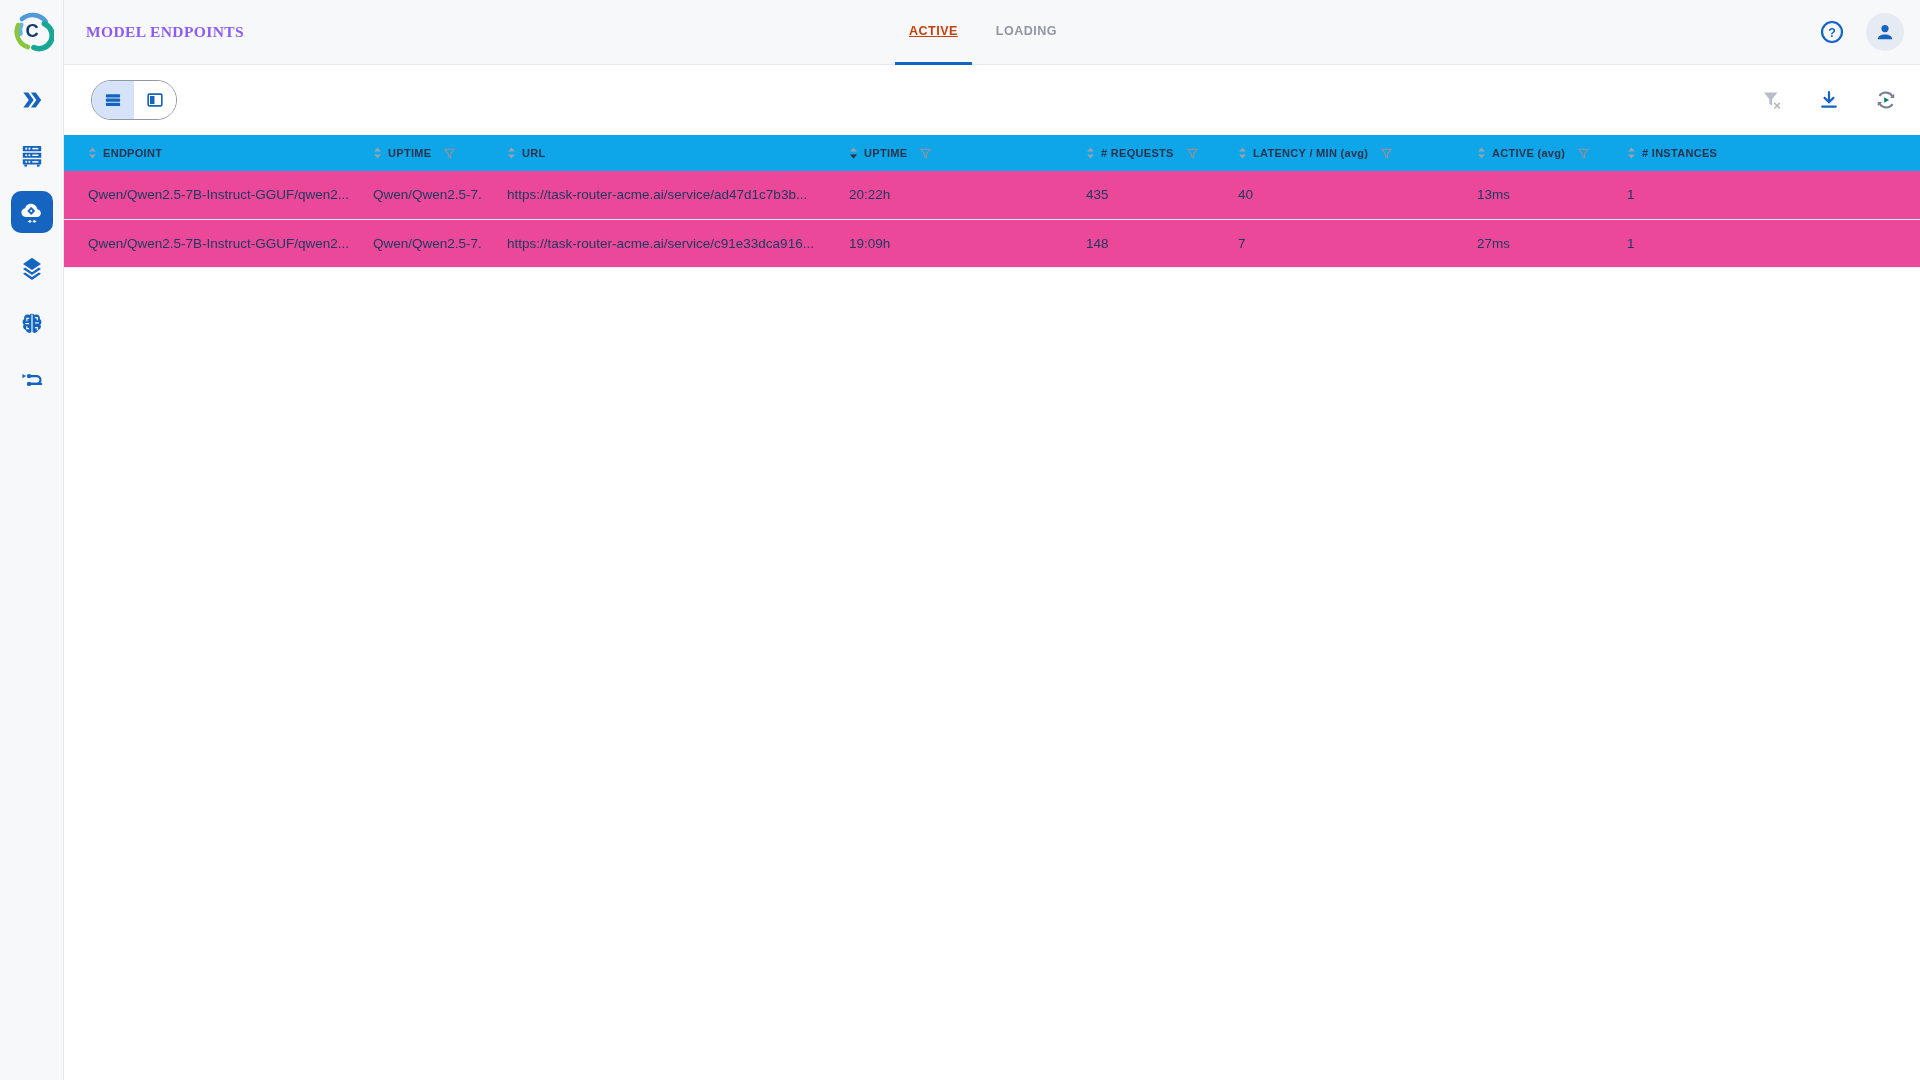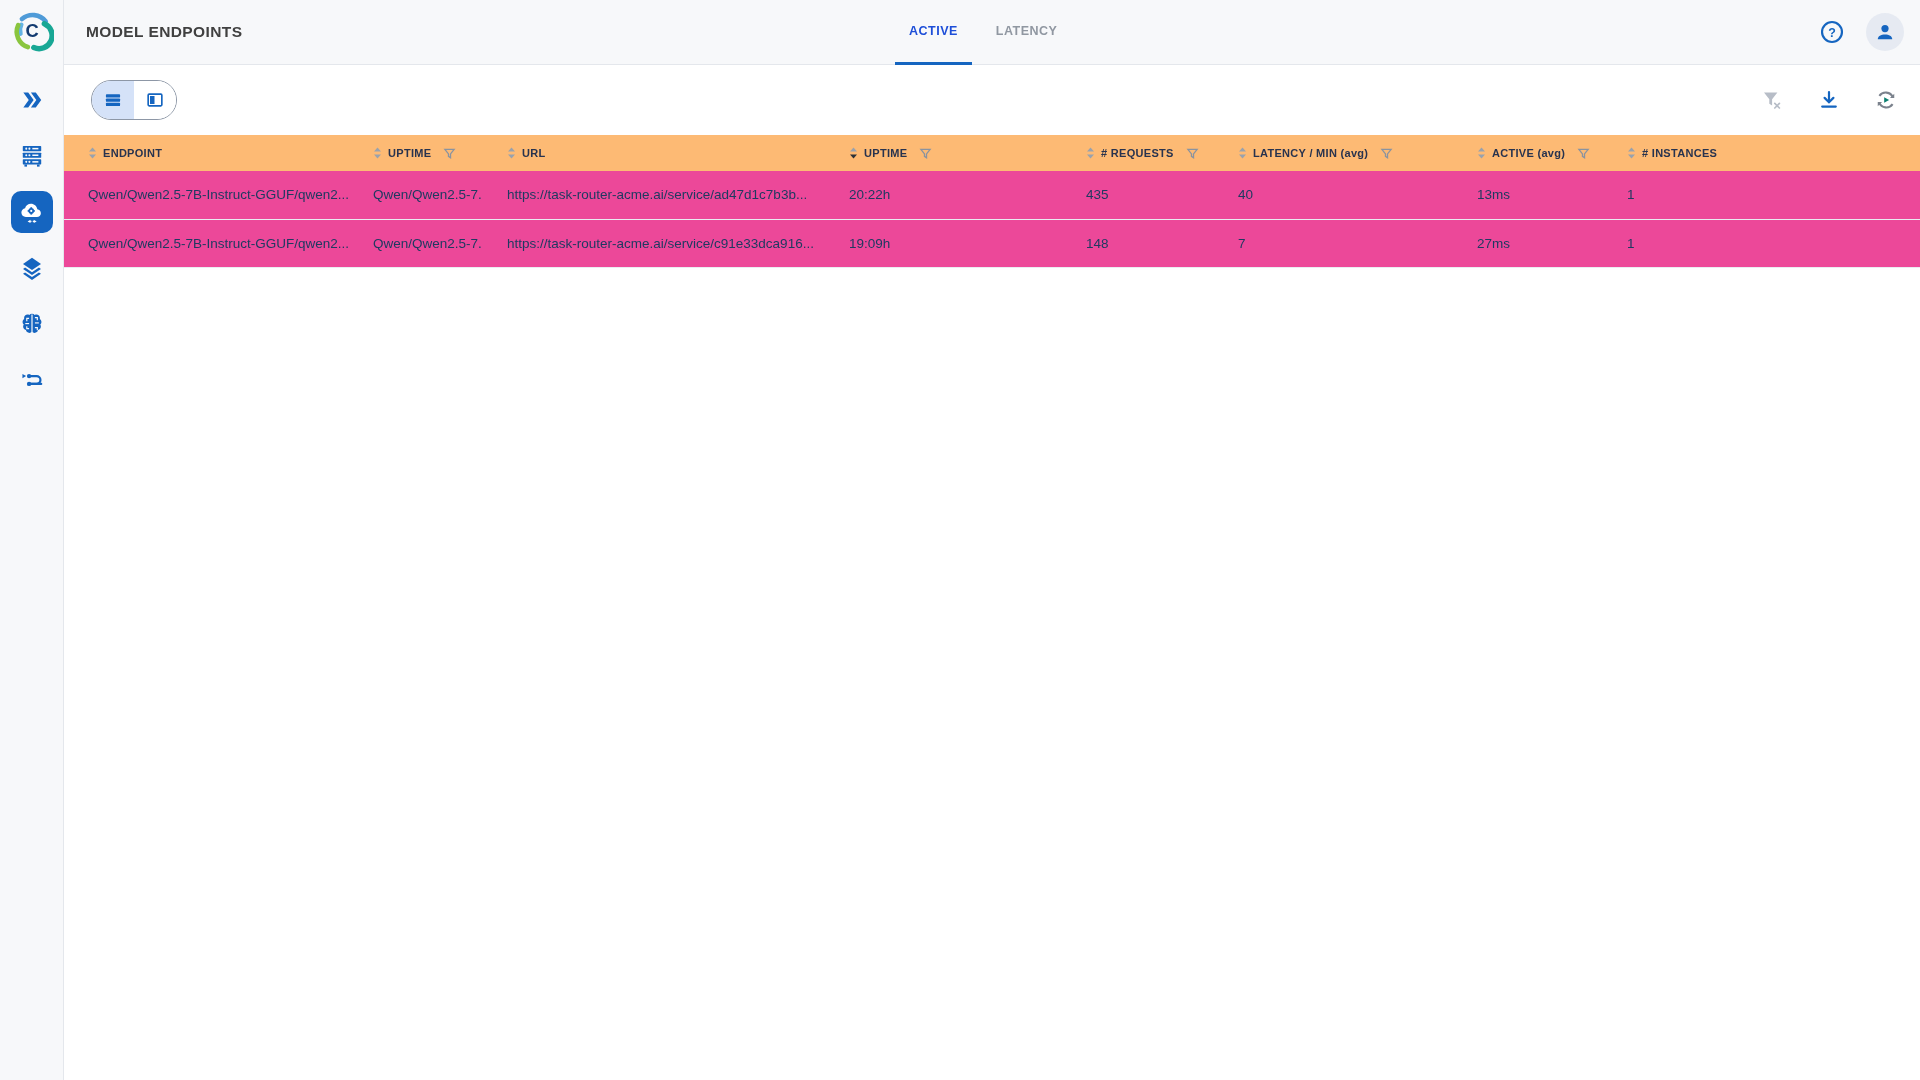--- a/index.html
+++ b/index.html
@@ -13,46 +13,46 @@
   .side-nav { display:flex; flex-direction:column; align-items:center; gap:10px; }
   .side-item { width:46px; height:46px; display:flex; align-items:center;
     justify-content:center; cursor:pointer; border-radius:10px; }
   .side-item.selected { background:#1565c0; width:42px; height:42px; margin:2px 0; }
 
   
   .topbar { position:fixed; left:64px; top:0; right:0; height:65px;
     background:#f7f8fa; border-bottom:1px solid #e4e7ec;
     display:flex; align-items:center; z-index:4; }
   .page-title { margin-left:22px; font-size:15.5px; font-weight:bold;
-    color:#404040; letter-spacing:0.4px; }
+    color:#8b5cf6; letter-spacing:0.4px;font-family:Liberation Serif, serif; }
   .tabs { position:absolute; left:831px; top:0; height:65px; display:flex; gap:10px; }
   .tab { height:65px; display:flex; align-items:center; padding:0 14px;
     font-size:12.5px; font-weight:bold; letter-spacing:0.5px; cursor:pointer;
     border-bottom:3px solid transparent; color:#9097a1; }
-  .tab.active { color:#1d4ed8; border-bottom-color:#1565c0; }
+  .tab.active { color:#c2410c; border-bottom-color:#1565c0;text-decoration:underline; }
   .topbar-right { position:absolute; right:16px; display:flex; align-items:center; gap:18px; }
   .icon-btn { width:32px; height:32px; display:flex; align-items:center;
     justify-content:center; cursor:pointer; }
   .avatar { width:38px; height:38px; border-radius:50%; background:#e6eaf2;
     display:flex; align-items:center; justify-content:center; cursor:pointer; }
 
   
   .main { position:absolute; left:64px; top:65px; width:1856px; }
   .toolbar { position:relative; height:70px; background:#ffffff; }
   .view-toggle { position:absolute; left:27px; top:15px; height:40px;
     display:flex; border:1px solid #8d97a6; border-radius:20px; overflow:hidden; }
   .toggle-seg { width:42px; height:100%; display:flex; align-items:center;
     justify-content:center; cursor:pointer; background:#ffffff; }
   .toggle-seg.selected { background:#d5e2f8; }
   .toolbar-right { position:absolute; right:18px; top:0; height:70px;
     display:flex; align-items:center; gap:25px; }
 
   
   table { border-collapse:collapse; table-layout:fixed; width:1856px; }
-  thead th { background:#fdba74; height:36px; text-align:left; vertical-align:middle;
+  thead th { background:#0ea5e9; height:36px; text-align:left; vertical-align:middle;
     font-size:11px; font-weight:bold; color:#28334e; letter-spacing:0.3px;
     padding-left:24px; white-space:nowrap; cursor:pointer; }
   .th-inner { display:flex; align-items:center; gap:6px; }
   tbody td { height:48px; font-size:13.5px; color:#1f3a61; padding-left:24px;
     border-bottom:1px solid #e9ecf1; white-space:nowrap; overflow:hidden;
     vertical-align:middle; background:#ec4899; }
   tbody tr { cursor:pointer; }
   .sort-svg { flex:0 0 auto; }
   .funnel { margin-left:6px; flex:0 0 auto; }
 </style>
@@ -153,21 +153,21 @@
         </g>
       </svg>
     </div>
   </nav>
 </aside>
 
 <header class="topbar">
   <div class="page-title">MODEL ENDPOINTS</div>
   <div class="tabs">
     <div class="tab active">ACTIVE</div>
-    <div class="tab">LATENCY</div>
+    <div class="tab">LOADING</div>
   </div>
   <div class="topbar-right">
     <div class="icon-btn">
       <svg width="26" height="26" viewBox="0 0 24 24">
         <circle cx="12" cy="12" r="9.2" fill="none" stroke="#1565c0" stroke-width="2"></circle>
         <text x="12" y="16.2" text-anchor="middle" font-family="'Liberation Sans',sans-serif" font-size="11.5" font-weight="bold" fill="#1565c0">?</text>
       </svg>
     </div>
     <div class="avatar">
       <svg width="24" height="24" viewBox="0 0 24 24">

